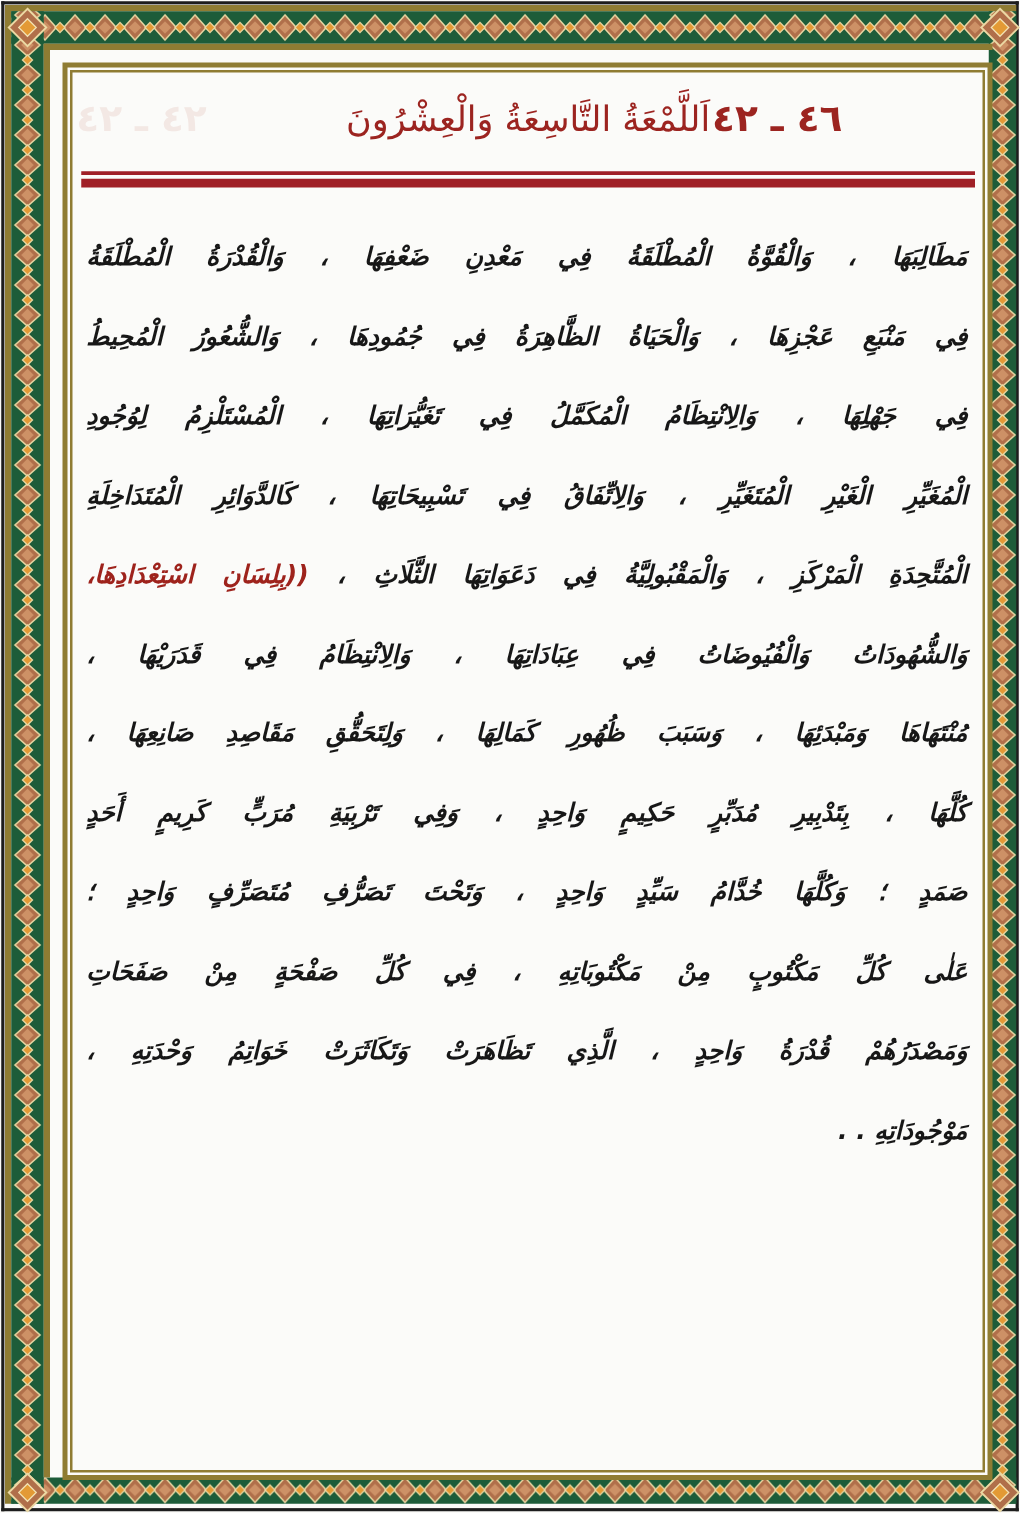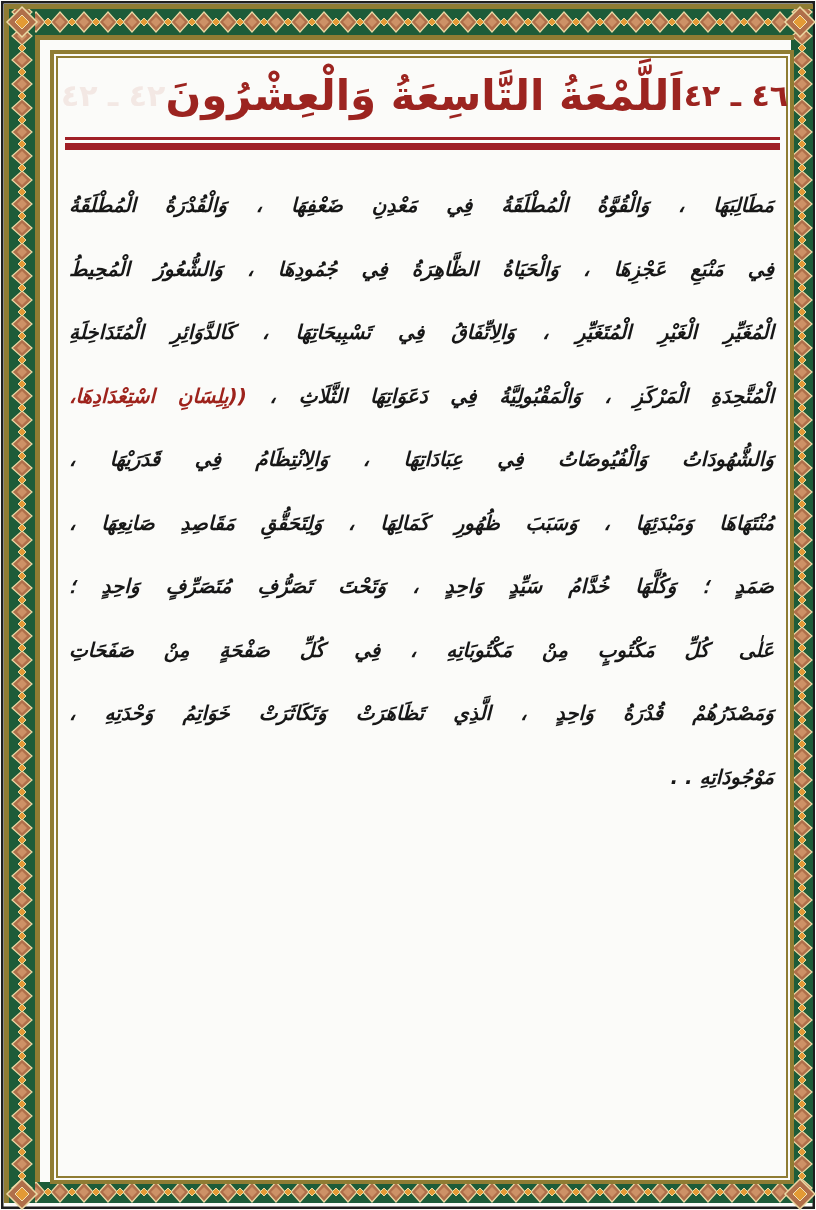--- a/index.html
+++ b/index.html
@@ -32,21 +32,21 @@
   }
   .ghost-nums{
     justify-self:start;
     padding-left:2px;
     font-size:30px;font-weight:bold;
     color:var(--ghost-pink);
     direction:rtl;white-space:nowrap;
   }
   .title{
     justify-self:center;
-    font-size:42px;font-weight:bold;
+    font-size:28px;font-weight:normal;
     color:var(--accent-red);
     direction:rtl;white-space:nowrap;
     letter-spacing:1px;
   }
   .page-nums{
     justify-self:end;
     padding-right:112px;
     font-size:30px;font-weight:bold;
     color:var(--accent-red);
     direction:rtl;white-space:nowrap;
@@ -161,24 +161,26 @@
 
     <div class="rule">
       <div class="thin"></div>
       <div class="gap"></div>
       <div class="thick"></div>
     </div>
 
     <div class="body-text">
         <div class="line" dir="rtl"><span>مَطَالِبَهَا ، وَالْقُوَّةُ الْمُطْلَقَةُ فِي مَعْدِنِ ضَعْفِهَا ، وَالْقُدْرَةُ الْمُطْلَقَةُ</span></div>
         <div class="line" dir="rtl"><span>فِي مَنْبَعِ عَجْزِهَا ، وَالْحَيَاةُ الظَّاهِرَةُ فِي جُمُودِهَا ، وَالشُّعُورُ الْمُحِيطُ</span></div>
+        <div class="line" dir="rtl"><span>فِي جَهْلِهَا ، وَالِانْتِظَامُ الْمُكَمَّلُ فِي تَغَيُّرَاتِهَا ، الْمُسْتَلْزِمُ لِوُجُودِ</span></div>
         <div class="line" dir="rtl"><span>الْمُغَيِّرِ الْغَيْرِ الْمُتَغَيِّرِ ، وَالِاتِّفَاقُ فِي تَسْبِيحَاتِهَا ، كَالدَّوَائِرِ الْمُتَدَاخِلَةِ</span></div>
         <div class="line" dir="rtl"><span>الْمُتَّحِدَةِ الْمَرْكَزِ ، وَالْمَقْبُولِيَّةُ فِي دَعَوَاتِهَا الثَّلَاثِ ، </span><span class="red">((بِلِسَانِ اسْتِعْدَادِهَا،</span></div>
         <div class="line" dir="rtl"><span>وَالشُّهُودَاتُ وَالْفُيُوضَاتُ فِي عِبَادَاتِهَا ، وَالِانْتِظَامُ فِي قَدَرَيْهَا ،</span></div>
         <div class="line" dir="rtl"><span>مُنْتَهَاهَا وَمَبْدَئِهَا ، وَسَبَبَ ظُهُورِ كَمَالِهَا ، وَلِتَحَقُّقِ مَقَاصِدِ صَانِعِهَا ،</span></div>
+        <div class="line" dir="rtl"><span>كُلَّهَا ، بِتَدْبِيرِ مُدَبِّرٍ حَكِيمٍ وَاحِدٍ ، وَفِي تَرْبِيَةِ مُرَبٍّ كَرِيمٍ أَحَدٍ</span></div>
         <div class="line" dir="rtl"><span>صَمَدٍ ؛ وَكُلَّهَا خُدَّامُ سَيِّدٍ وَاحِدٍ ، وَتَحْتَ تَصَرُّفِ مُتَصَرِّفٍ وَاحِدٍ ؛</span></div>
         <div class="line" dir="rtl"><span>عَلٰى كُلِّ مَكْتُوبٍ مِنْ مَكْتُوبَاتِهِ ، فِي كُلِّ صَفْحَةٍ مِنْ صَفَحَاتِ</span></div>
         <div class="line" dir="rtl"><span>وَمَصْدَرُهُمْ قُدْرَةُ وَاحِدٍ ، الَّذِي تَظَاهَرَتْ وَتَكَاثَرَتْ خَوَاتِمُ وَحْدَتِهِ ،</span></div>
         <div class="line last" dir="rtl"><span>مَوْجُودَاتِهِ . .</span></div>
       </div>
 
   </div>
 </div>
 
 </body></html>

